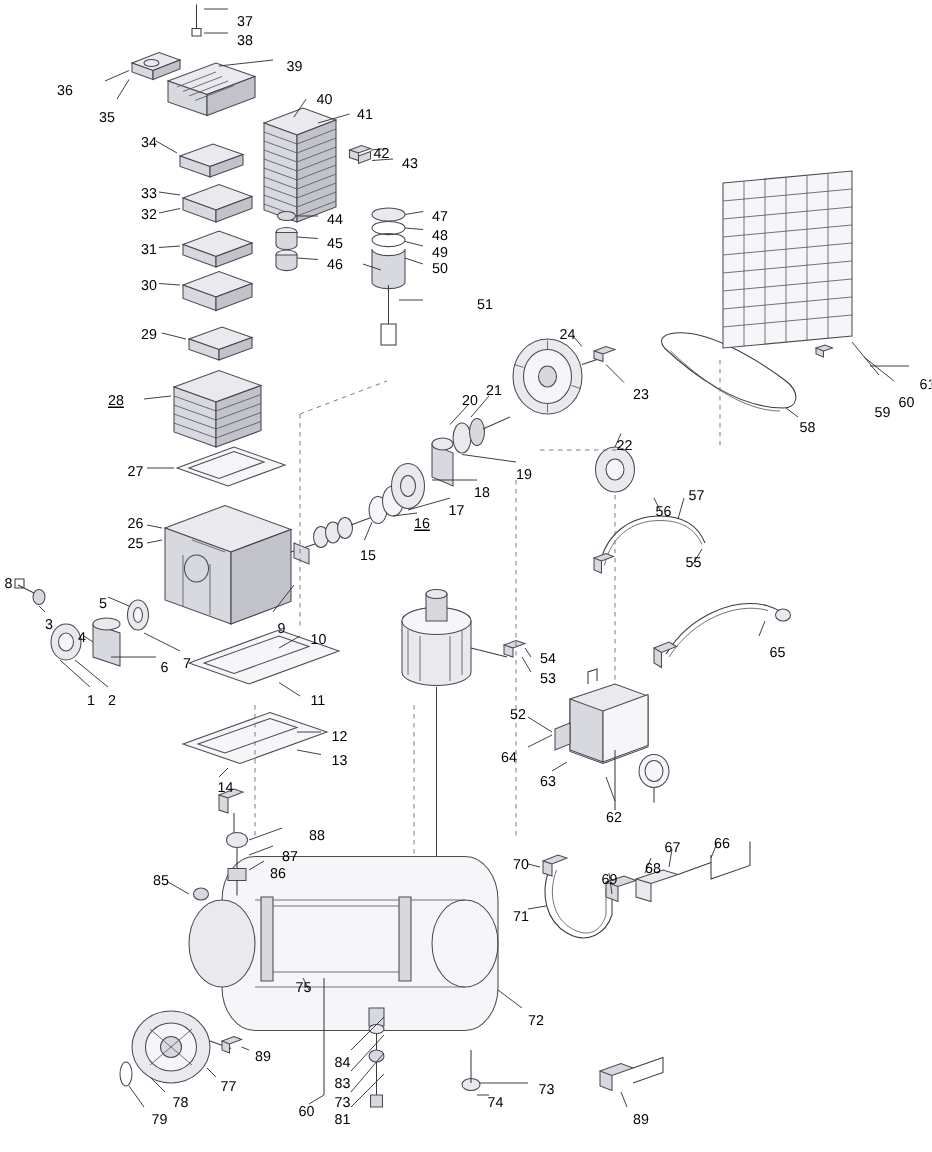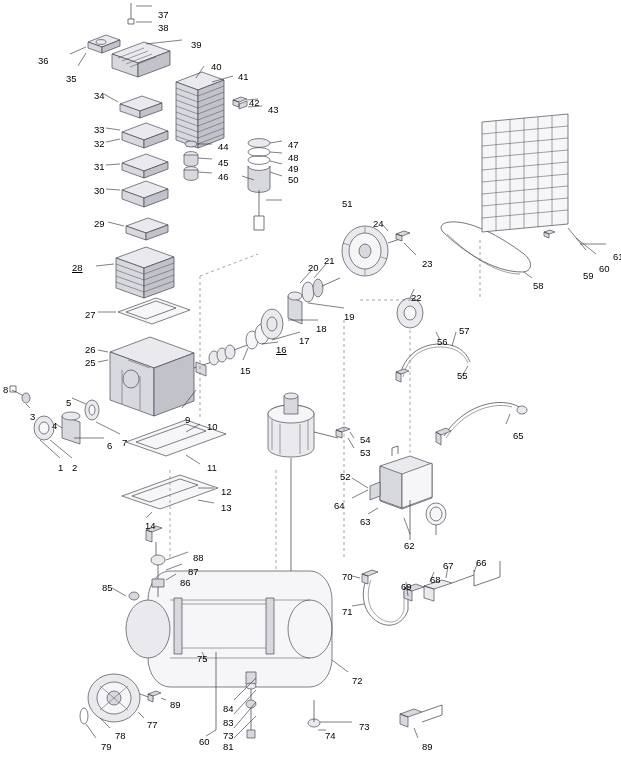--- a/index.html
+++ b/index.html
@@ -436,21 +436,21 @@
       <div class="callout" style="left: 238px; top: 72px;">41</div>
       <div class="callout" style="left: 249px; top: 98px;">42</div>
       <div class="callout" style="left: 268px; top: 105px;">43</div>
       <div class="callout" style="left: 218px; top: 142px;">44</div>
       <div class="callout" style="left: 218px; top: 158px;">45</div>
       <div class="callout" style="left: 218px; top: 172px;">46</div>
       <div class="callout" style="left: 288px; top: 140px;">47</div>
       <div class="callout" style="left: 288px; top: 153px;">48</div>
       <div class="callout" style="left: 288px; top: 164px;">49</div>
       <div class="callout" style="left: 288px; top: 175px;">50</div>
-      <div class="callout" style="left: 296px; top: 199px; padding-left: 46px;">51</div>
+      <div class="callout" style="left: 272px; top: 199px; padding-left: 46px;">51</div>
       <div class="callout" style="left: 340px; top: 472px;">52</div>
       <div class="callout" style="left: 360px; top: 448px;">53</div>
       <div class="callout" style="left: 360px; top: 435px;">54</div>
       <div class="callout" style="left: 457px; top: 371px;">55</div>
       <div class="callout" style="left: 437px; top: 337px;">56</div>
       <div class="callout" style="left: 459px; top: 326px;">57</div>
       <div class="callout" style="left: 533px; top: 281px;">58</div>
       <div class="callout" style="left: 583px; top: 271px;">59</div>
       <div class="callout" style="left: 599px; top: 264px;">60</div>
       <div class="callout" style="left: 613px; top: 252px;">61</div>
@@ -473,17 +473,17 @@
       <div class="callout" style="left: 115px; top: 731px;">78</div>
       <div class="callout" style="left: 101px; top: 742px;">79</div>
       <div class="callout" style="left: 199px; top: 737px;">60</div>
       <div class="callout" style="left: 223px; top: 742px;">81</div>
       <div class="callout" style="left: 223px; top: 731px;">73</div>
       <div class="callout" style="left: 223px; top: 718px;">83</div>
       <div class="callout" style="left: 223px; top: 704px;">84</div>
       <div class="callout" style="left: 102px; top: 583px;">85</div>
       <div class="callout" style="left: 180px; top: 578px;">86</div>
       <div class="callout" style="left: 188px; top: 567px;">87</div>
-      <div class="callout" style="left: 193px; top: 553px; text-align: right;">88</div>
+      <div class="callout" style="left: 206px; top: 553px; text-align: right;">88</div>
       <div class="callout" style="left: 422px; top: 742px;">89</div>
     </div>
 
 </div>
 
 </body></html>

